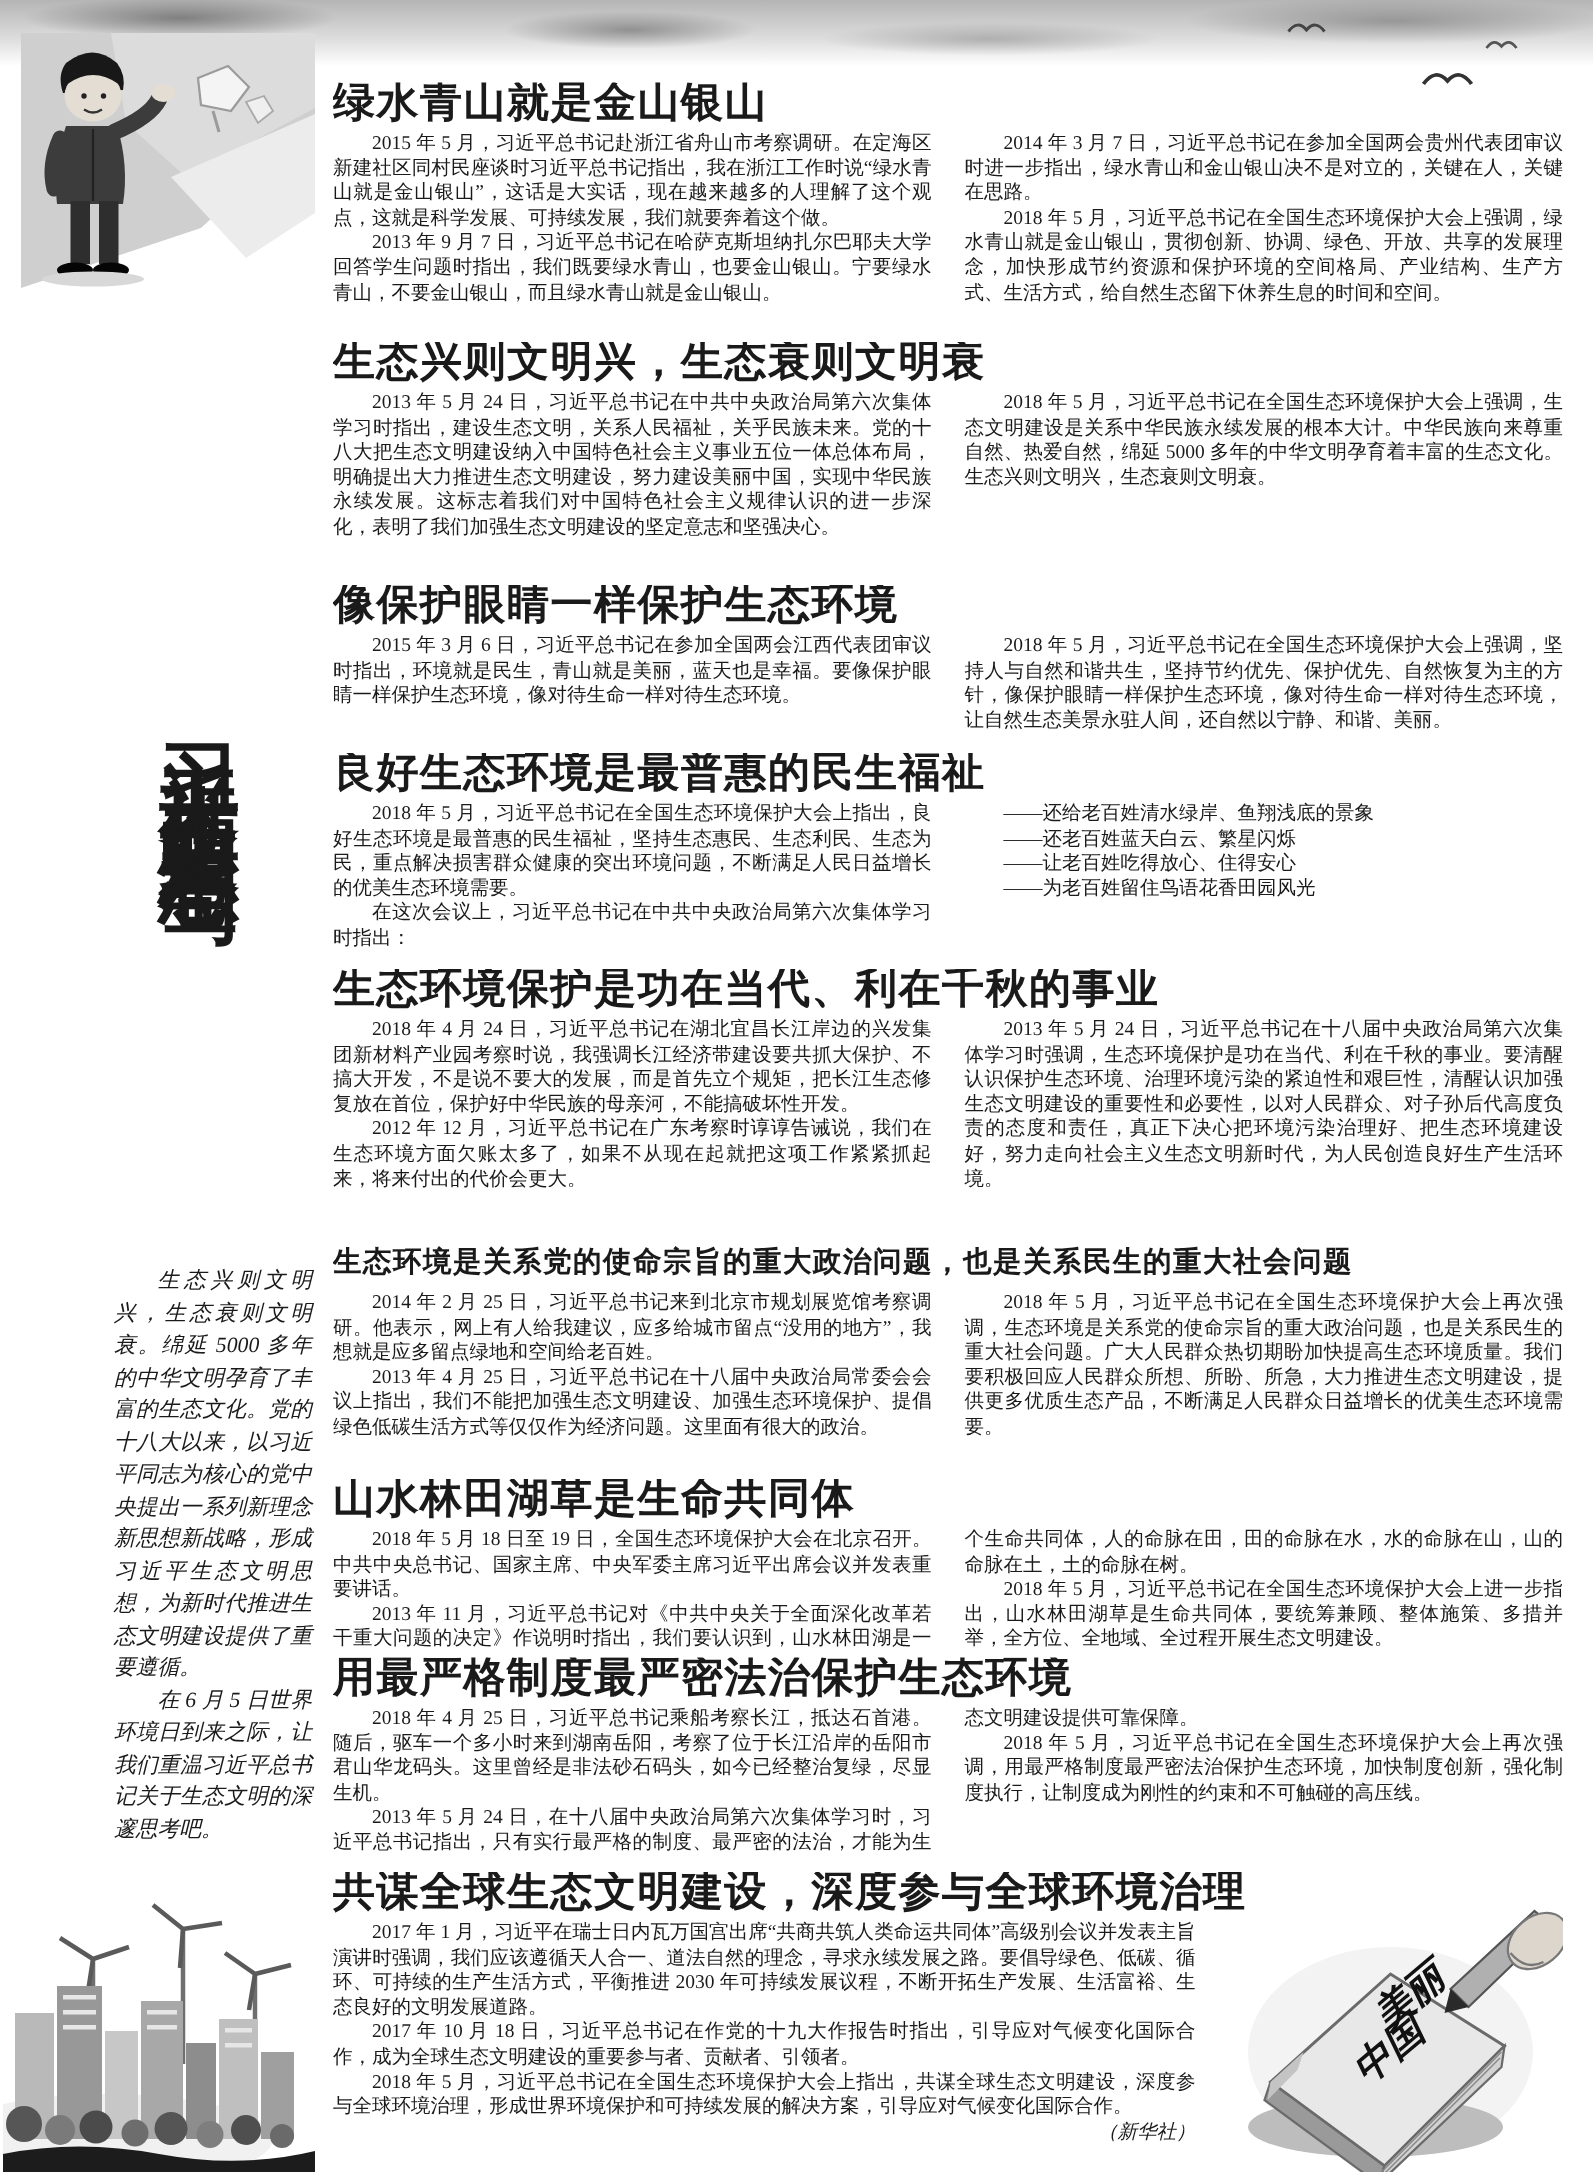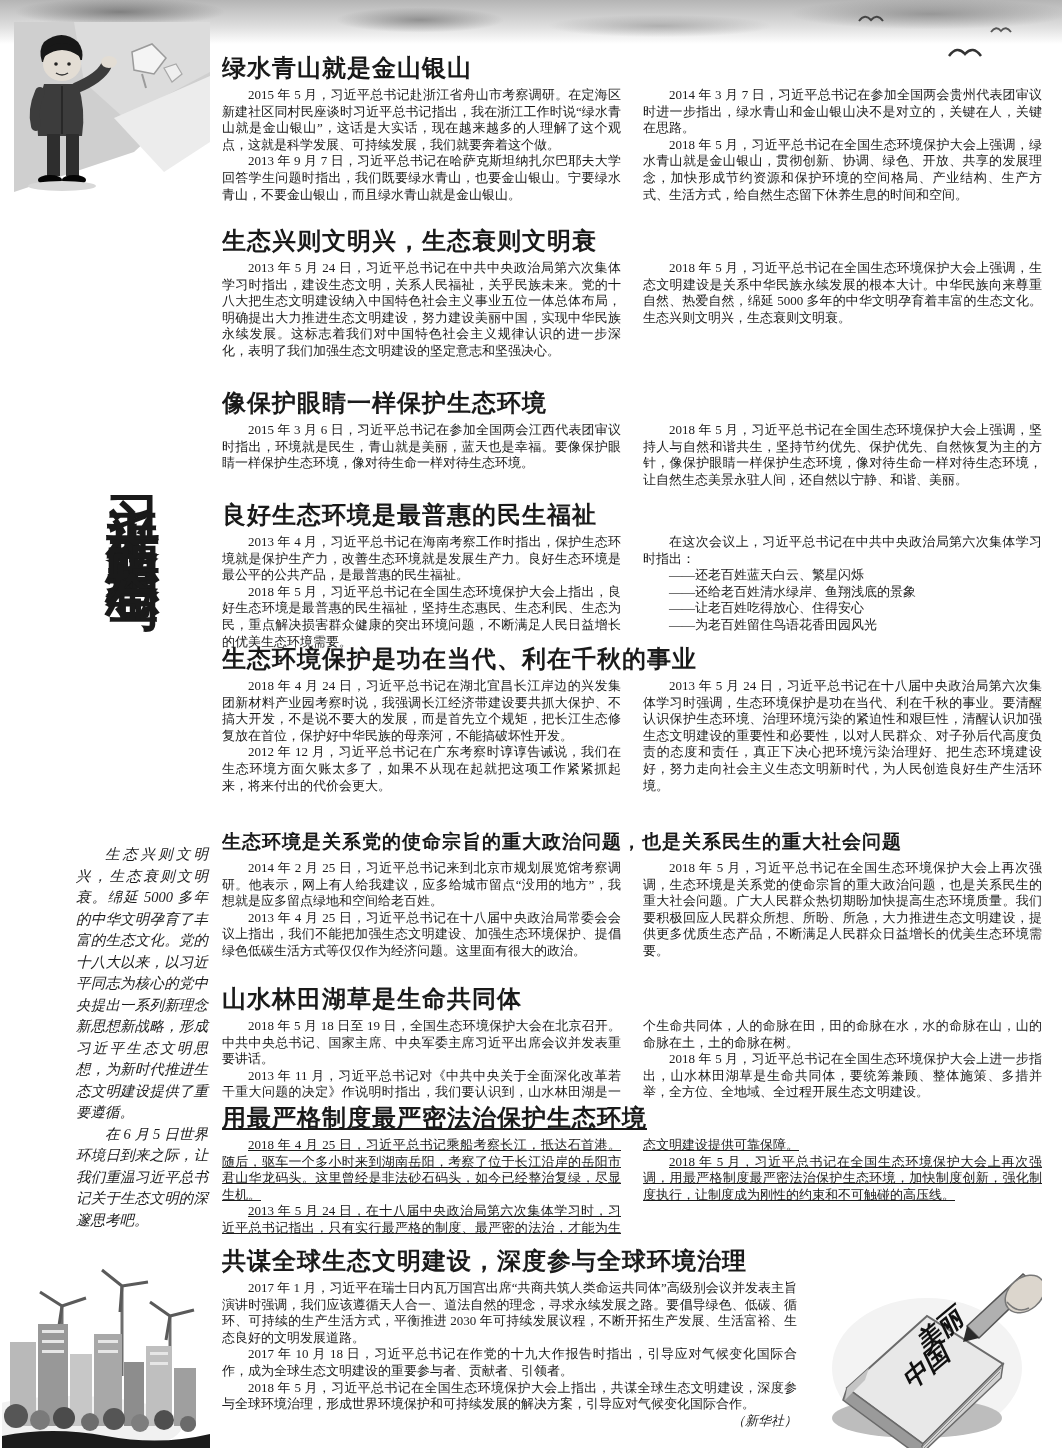--- a/index.html
+++ b/index.html
@@ -21,21 +21,21 @@
   .vtitle{position:absolute;left:86px;top:146px;height:706px;width:96px;
     writing-mode:vertical-rl;font-size:54px;font-weight:bold;letter-spacing:8px;
     font-family:"DejaVu Serif","Liberation Serif",serif;line-height:96px;text-align:center;}
   .intro{position:absolute;left:76px;top:844px;width:132px;
     font-style:italic;font-size:14.5px;line-height:21.5px;text-align:justify;}
   .intro p{margin:0;text-indent:2em;}
   .citysvg{position:absolute;left:2px;top:1246px;}
 
   
   .sec{position:absolute;left:222px;width:820px;overflow:hidden;}
-  .sec h2{margin:0 0 6px 0;font-size:24px;line-height:26px;font-weight:bold;letter-spacing:1px;
+  .sec h2{margin:0 0 6px 0;font-size:28px;line-height:26px;font-weight:bold;letter-spacing:1px;
           font-family:"DejaVu Serif","Liberation Serif",serif;}
   .sec h2.small{font-size:19px;}
   .cols{column-count:2;column-gap:22px;}
   .sec p{margin:0;font-size:13px;line-height:16.6px;text-align:justify;text-indent:2em;}
   .sec p.li{text-align:left;}
   .sec p.credit{text-align:right;text-indent:0;font-style:italic;padding-right:6px;}
   .bookwrap{float:right;width:235px;height:192px;margin:-12px 0 0 10px;}
 </style>
 </head>
 <body>
@@ -156,25 +156,24 @@
     <h2>像保护眼睛一样保护生态环境</h2>
     <div class="cols">
       <p>2015 年 3 月 6 日，习近平总书记在参加全国两会江西代表团审议时指出，环境就是民生，青山就是美丽，蓝天也是幸福。要像保护眼睛一样保护生态环境，像对待生命一样对待生态环境。</p>
       <p>2018 年 5 月，习近平总书记在全国生态环境保护大会上强调，坚持人与自然和谐共生，坚持节约优先、保护优先、自然恢复为主的方针，像保护眼睛一样保护生态环境，像对待生命一样对待生态环境，让自然生态美景永驻人间，还自然以宁静、和谐、美丽。</p>
     </div>
   </section>
 
   <section class="sec" style="top:502px;height:153px;">
     <h2>良好生态环境是最普惠的民生福祉</h2>
     <div class="cols">
-      <p>2013 年 4 月，习近平总书记在海南考察工作时指出，保护生态环境就是保护生产力，改善生态环境就是发展生产力。良好生态环境是最公平的公共产品，是最普惠的民生福祉。</p>
       <p>2018 年 5 月，习近平总书记在全国生态环境保护大会上指出，良好生态环境是最普惠的民生福祉，坚持生态惠民、生态利民、生态为民，重点解决损害群众健康的突出环境问题，不断满足人民日益增长的优美生态环境需要。</p>
       <p>在这次会议上，习近平总书记在中共中央政治局第六次集体学习时指出：</p>
+      <p class="li">——还给老百姓清水绿岸、鱼翔浅底的景象</p>
       <p class="li">——还老百姓蓝天白云、繁星闪烁</p>
-      <p class="li">——还给老百姓清水绿岸、鱼翔浅底的景象</p>
       <p class="li">——让老百姓吃得放心、住得安心</p>
       <p class="li">——为老百姓留住鸟语花香田园风光</p>
     </div>
   </section>
 
   <section class="sec" style="top:646px;height:173px;">
     <h2>生态环境保护是功在当代、利在千秋的事业</h2>
     <div class="cols">
       <p>2018 年 4 月 24 日，习近平总书记在湖北宜昌长江岸边的兴发集团新材料产业园考察时说，我强调长江经济带建设要共抓大保护、不搞大开发，不是说不要大的发展，而是首先立个规矩，把长江生态修复放在首位，保护好中华民族的母亲河，不能搞破坏性开发。</p>
       <p>2012 年 12 月，习近平总书记在广东考察时谆谆告诫说，我们在生态环境方面欠账太多了，如果不从现在起就把这项工作紧紧抓起来，将来付出的代价会更大。</p>
@@ -193,21 +192,21 @@
 
   <section class="sec" style="top:986px;height:119px;">
     <h2>山水林田湖草是生命共同体</h2>
     <div class="cols">
       <p>2018 年 5 月 18 日至 19 日，全国生态环境保护大会在北京召开。中共中央总书记、国家主席、中央军委主席习近平出席会议并发表重要讲话。</p>
       <p>2013 年 11 月，习近平总书记对《中共中央关于全面深化改革若干重大问题的决定》作说明时指出，我们要认识到，山水林田湖是一个生命共同体，人的命脉在田，田的命脉在水，水的命脉在山，山的命脉在土，土的命脉在树。</p>
       <p>2018 年 5 月，习近平总书记在全国生态环境保护大会上进一步指出，山水林田湖草是生命共同体，要统筹兼顾、整体施策、多措并举，全方位、全地域、全过程开展生态文明建设。</p>
     </div>
   </section>
 
-  <section class="sec" style="top:1105px;height:143px;text-decoration:underline;">
+  <section class="sec" style="top:1105px;height:143px;">
     <h2>用最严格制度最严密法治保护生态环境</h2>
     <div class="cols">
       <p>2018 年 4 月 25 日，习近平总书记乘船考察长江，抵达石首港。随后，驱车一个多小时来到湖南岳阳，考察了位于长江沿岸的岳阳市君山华龙码头。这里曾经是非法砂石码头，如今已经整治复绿，尽显生机。</p>
       <p>2013 年 5 月 24 日，在十八届中央政治局第六次集体学习时，习近平总书记指出，只有实行最严格的制度、最严密的法治，才能为生态文明建设提供可靠保障。</p>
       <p>2018 年 5 月，习近平总书记在全国生态环境保护大会上再次强调，用最严格制度最严密法治保护生态环境，加快制度创新，强化制度执行，让制度成为刚性的约束和不可触碰的高压线。</p>
     </div>
   </section>
 
   <section class="sec" style="top:1248px;height:200px;">
     <h2>共谋全球生态文明建设，深度参与全球环境治理</h2>

